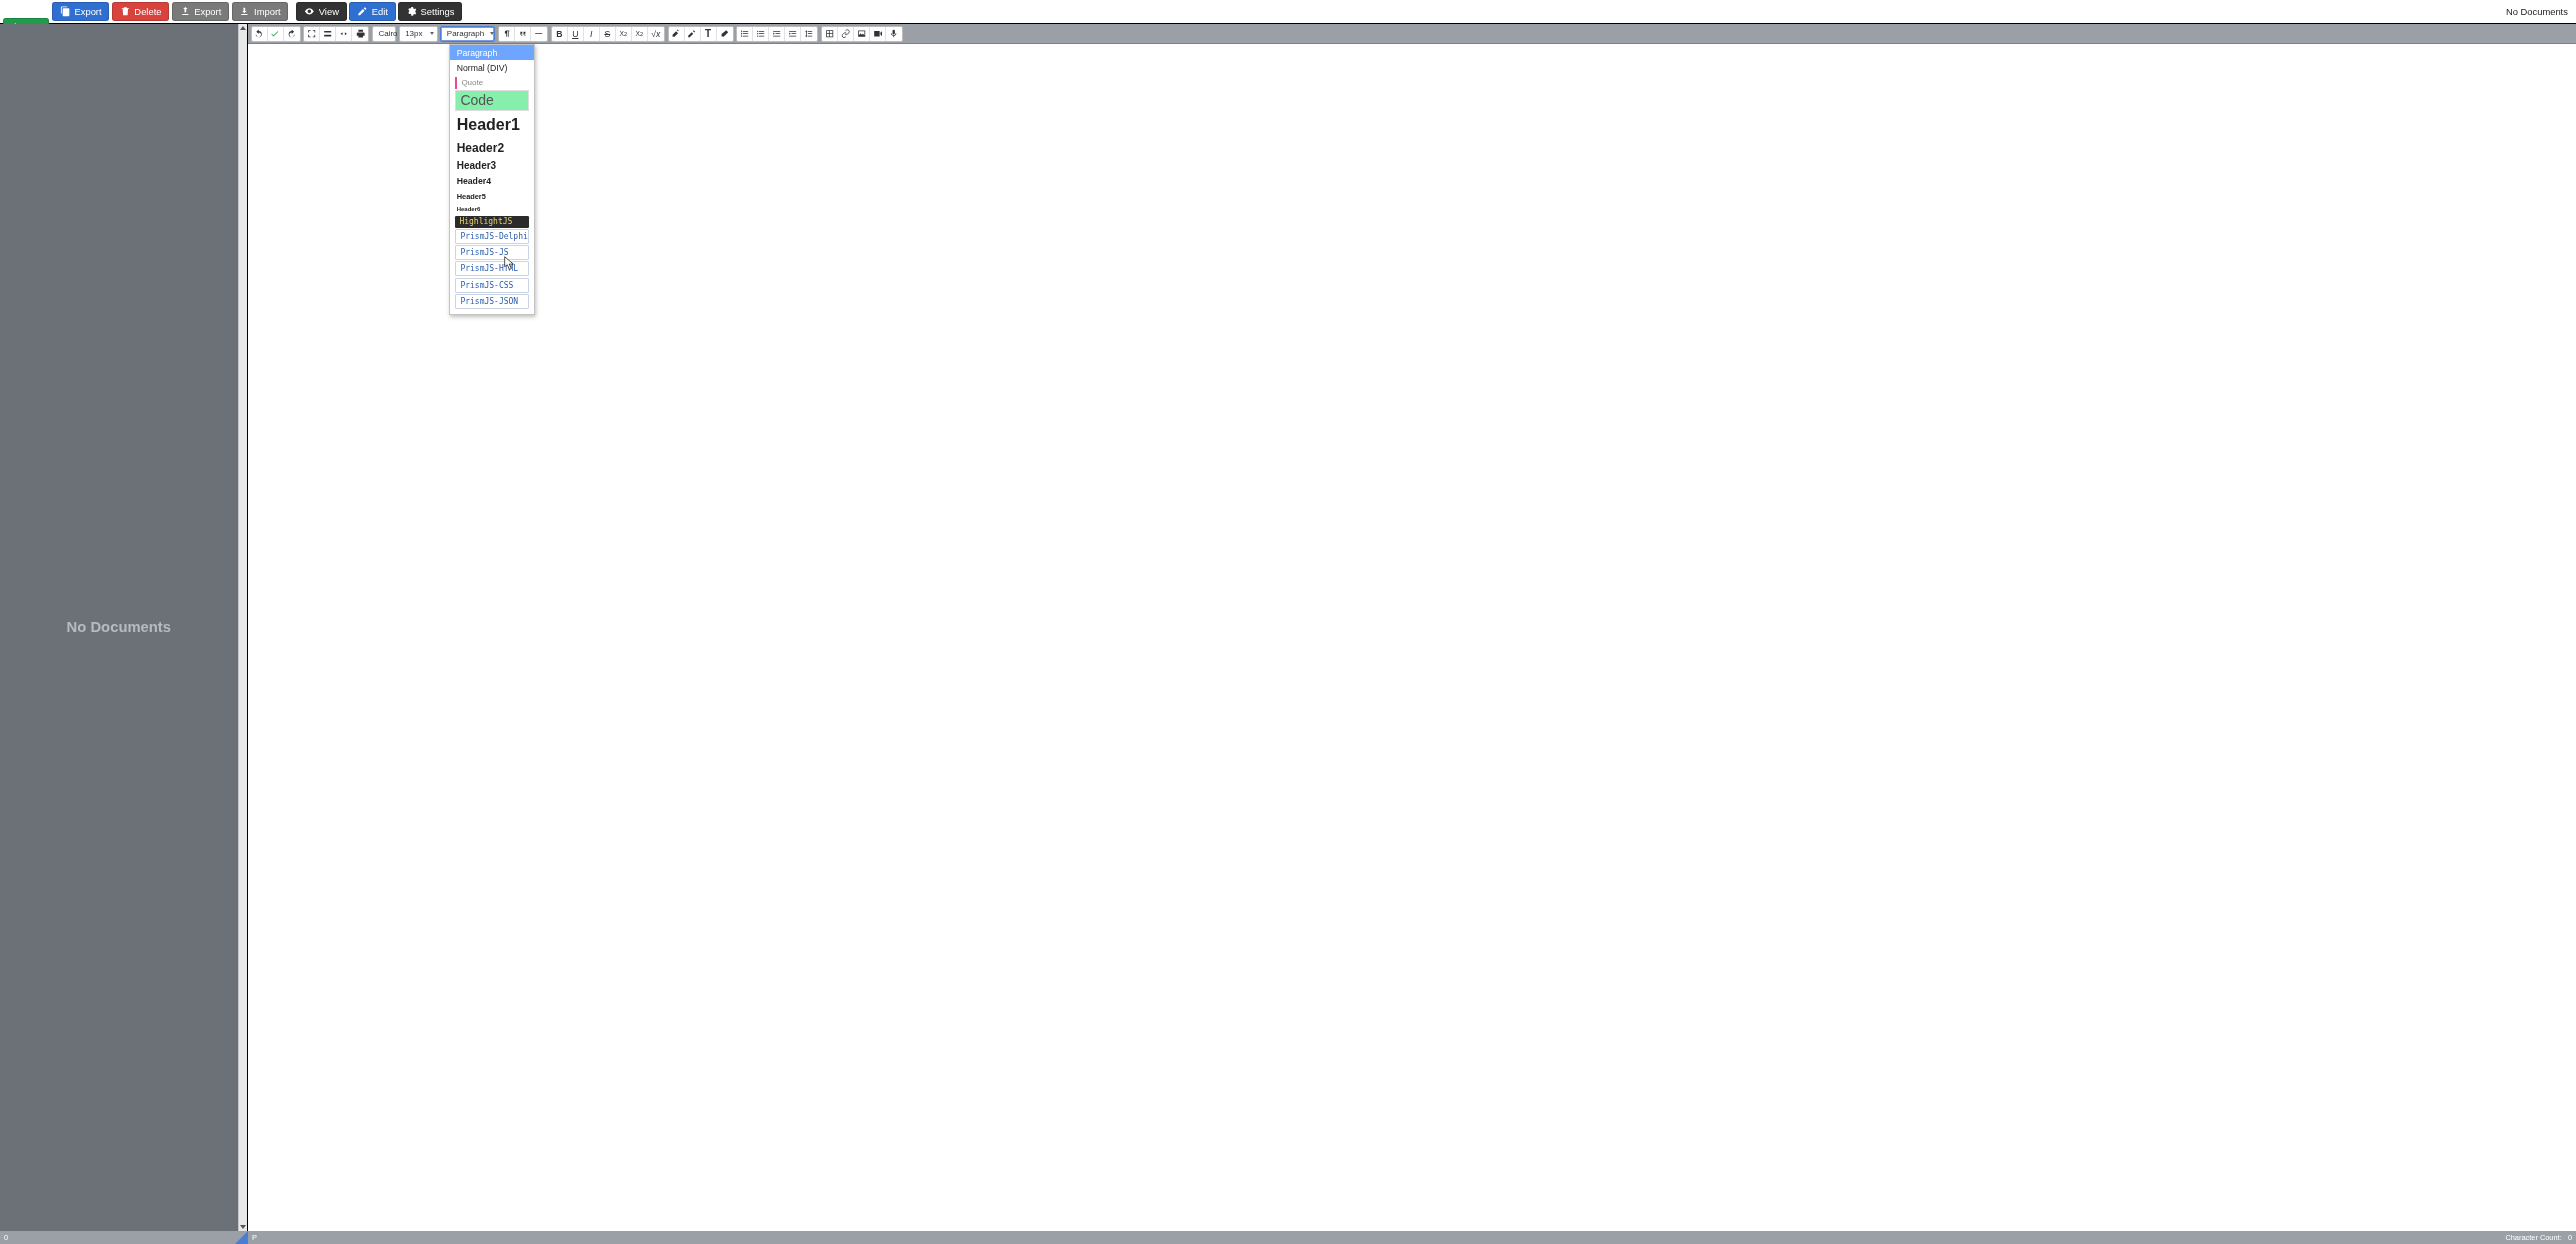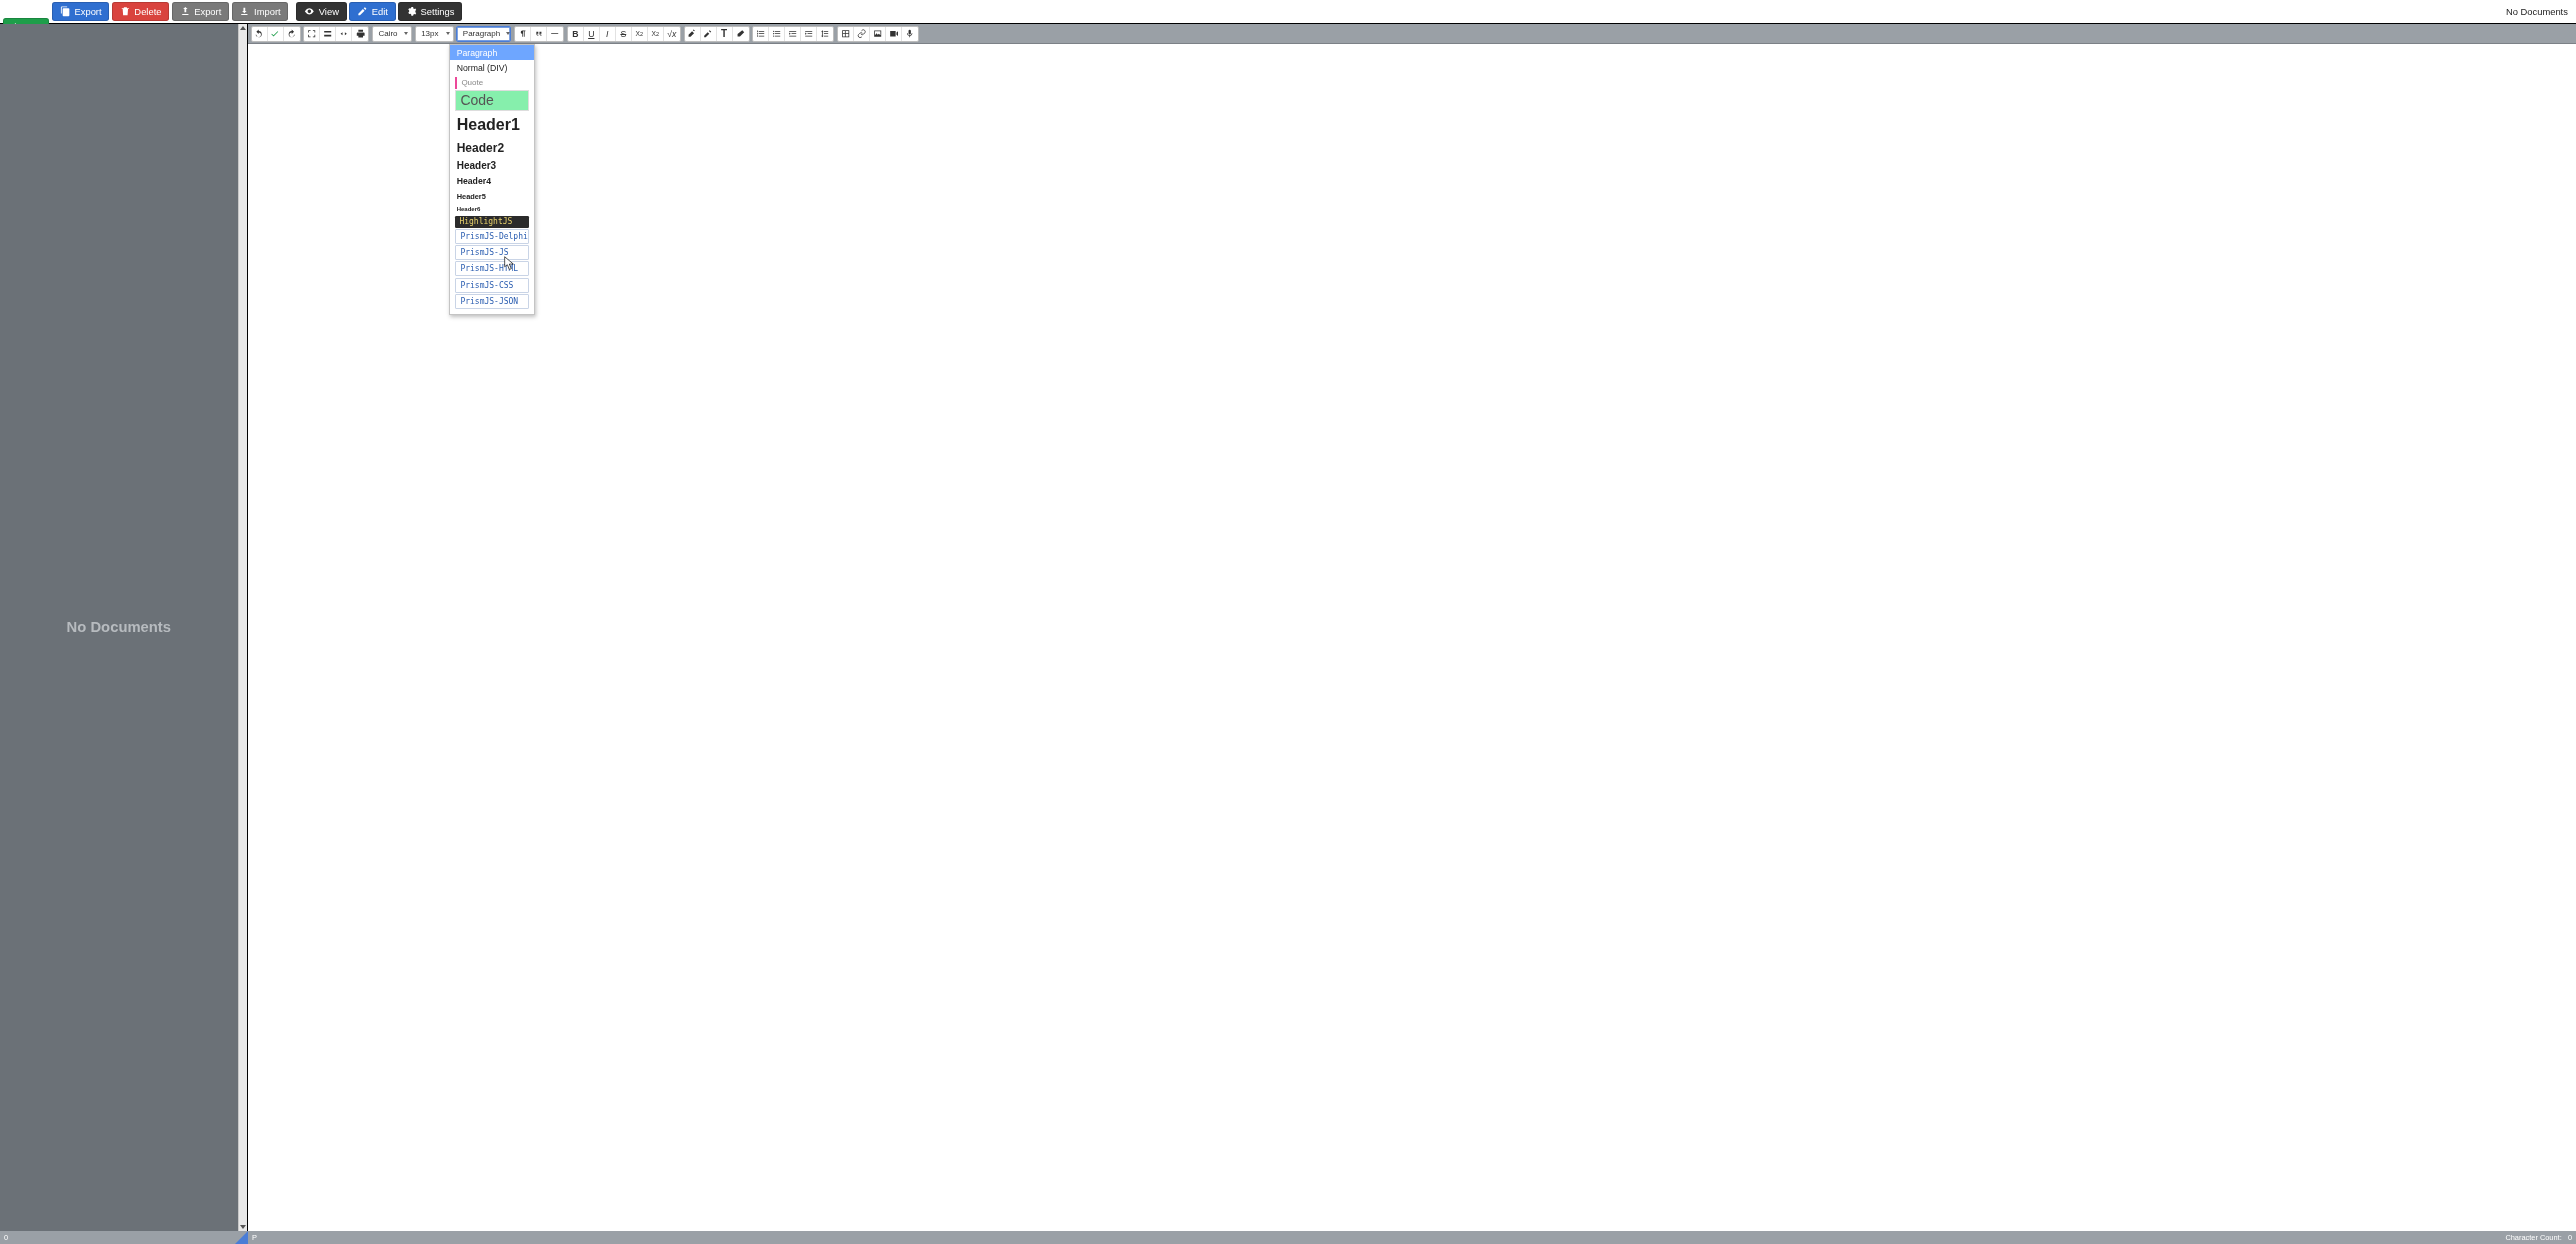--- a/index.html
+++ b/index.html
@@ -156,21 +156,21 @@
   cursor: pointer;
 }
 .combo.active { border-color: #4a7dd6; box-shadow: 0 0 0 0.7px #4a7dd6 inset; }
 .combo .chev {
   width: 0; height: 0;
   border-left: 2.7px solid transparent;
   border-right: 2.7px solid transparent;
   border-top: 3.4px solid #666;
   margin-left: auto;
 }
-.combo.font  { width: 40px; }
+.combo.font  { width: 24px; }
 .combo.size  { width: 39px; text-align: center; }
 .combo.block { width: 55px; }
 
 
 .dropdown {
   position: absolute;
   top: 20px;
   left: 201px;
   width: 86px;
   background: #fff;

